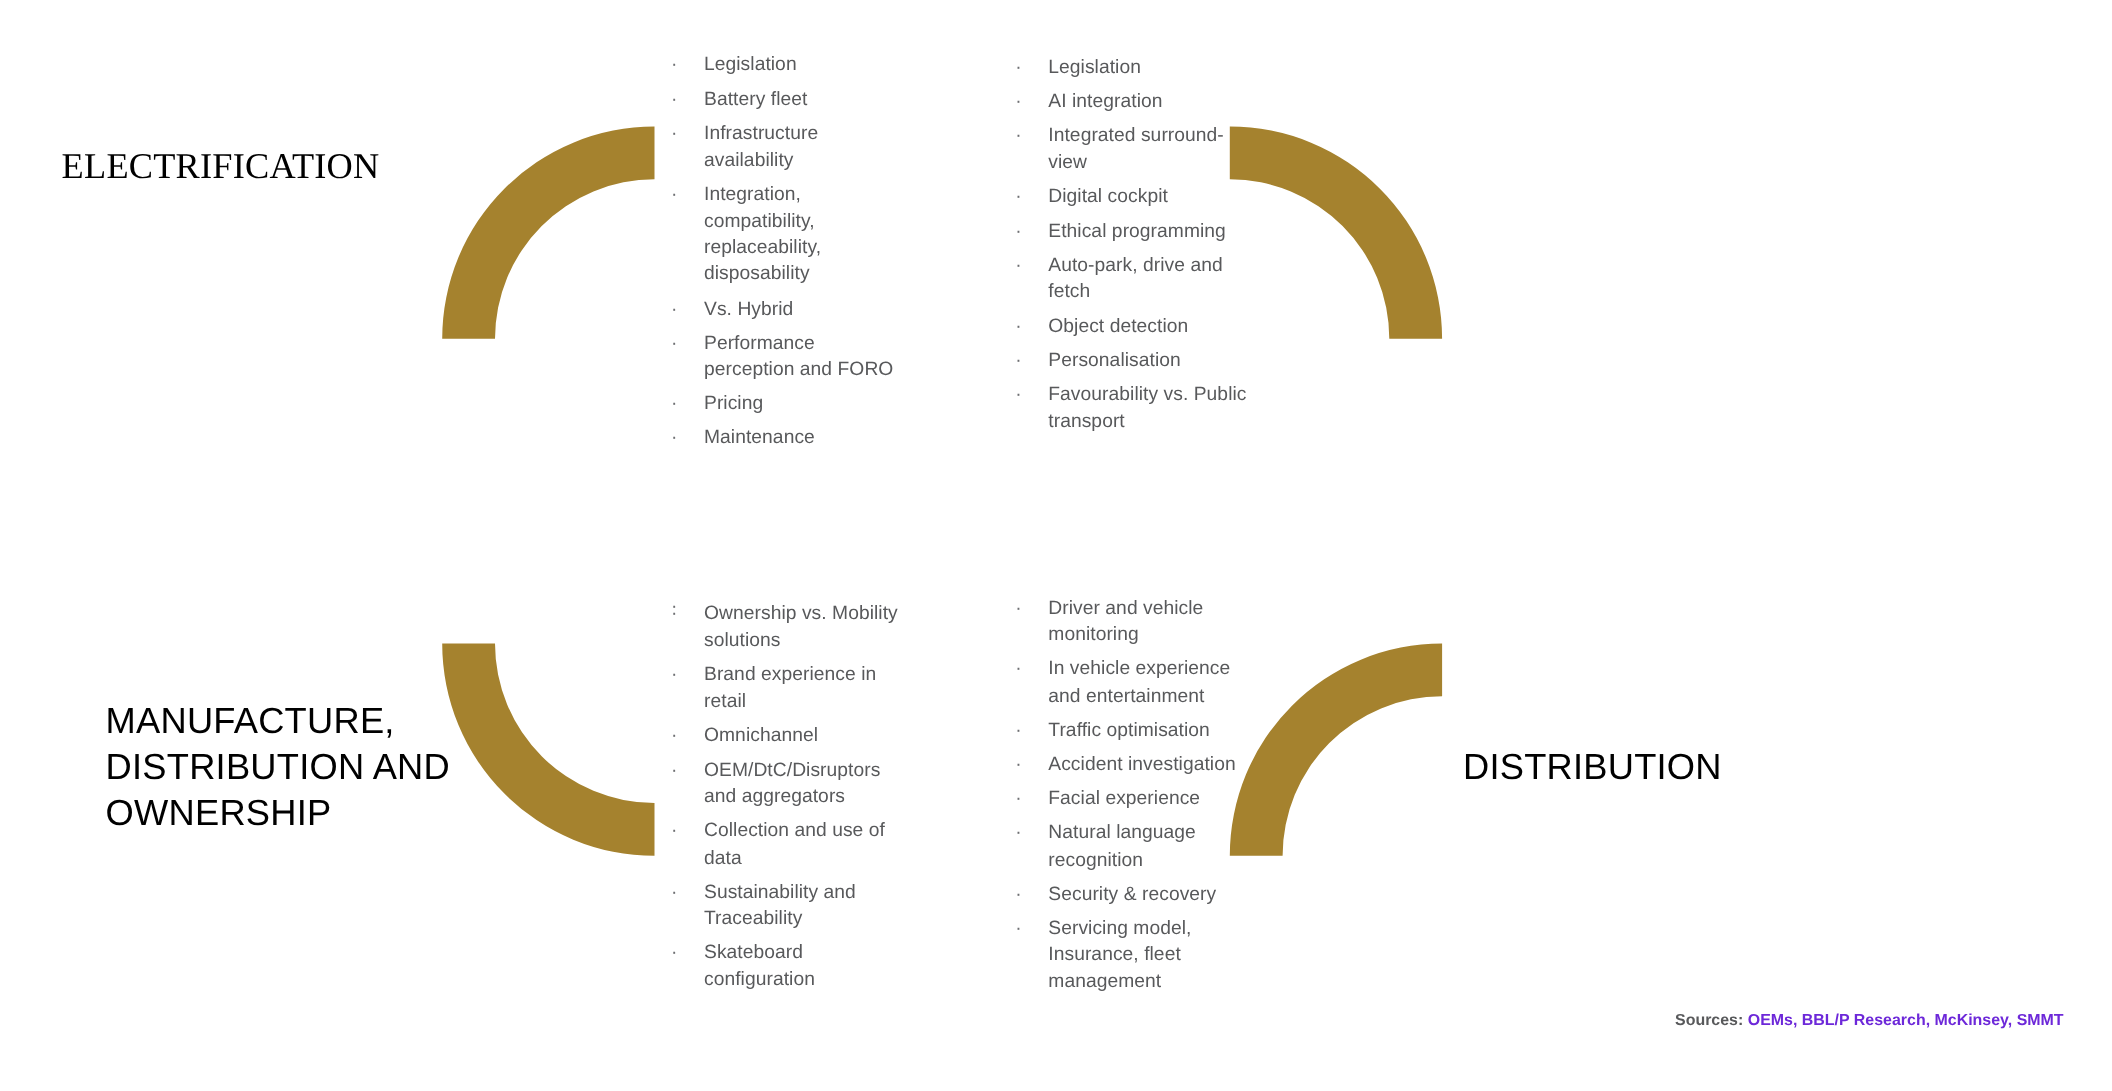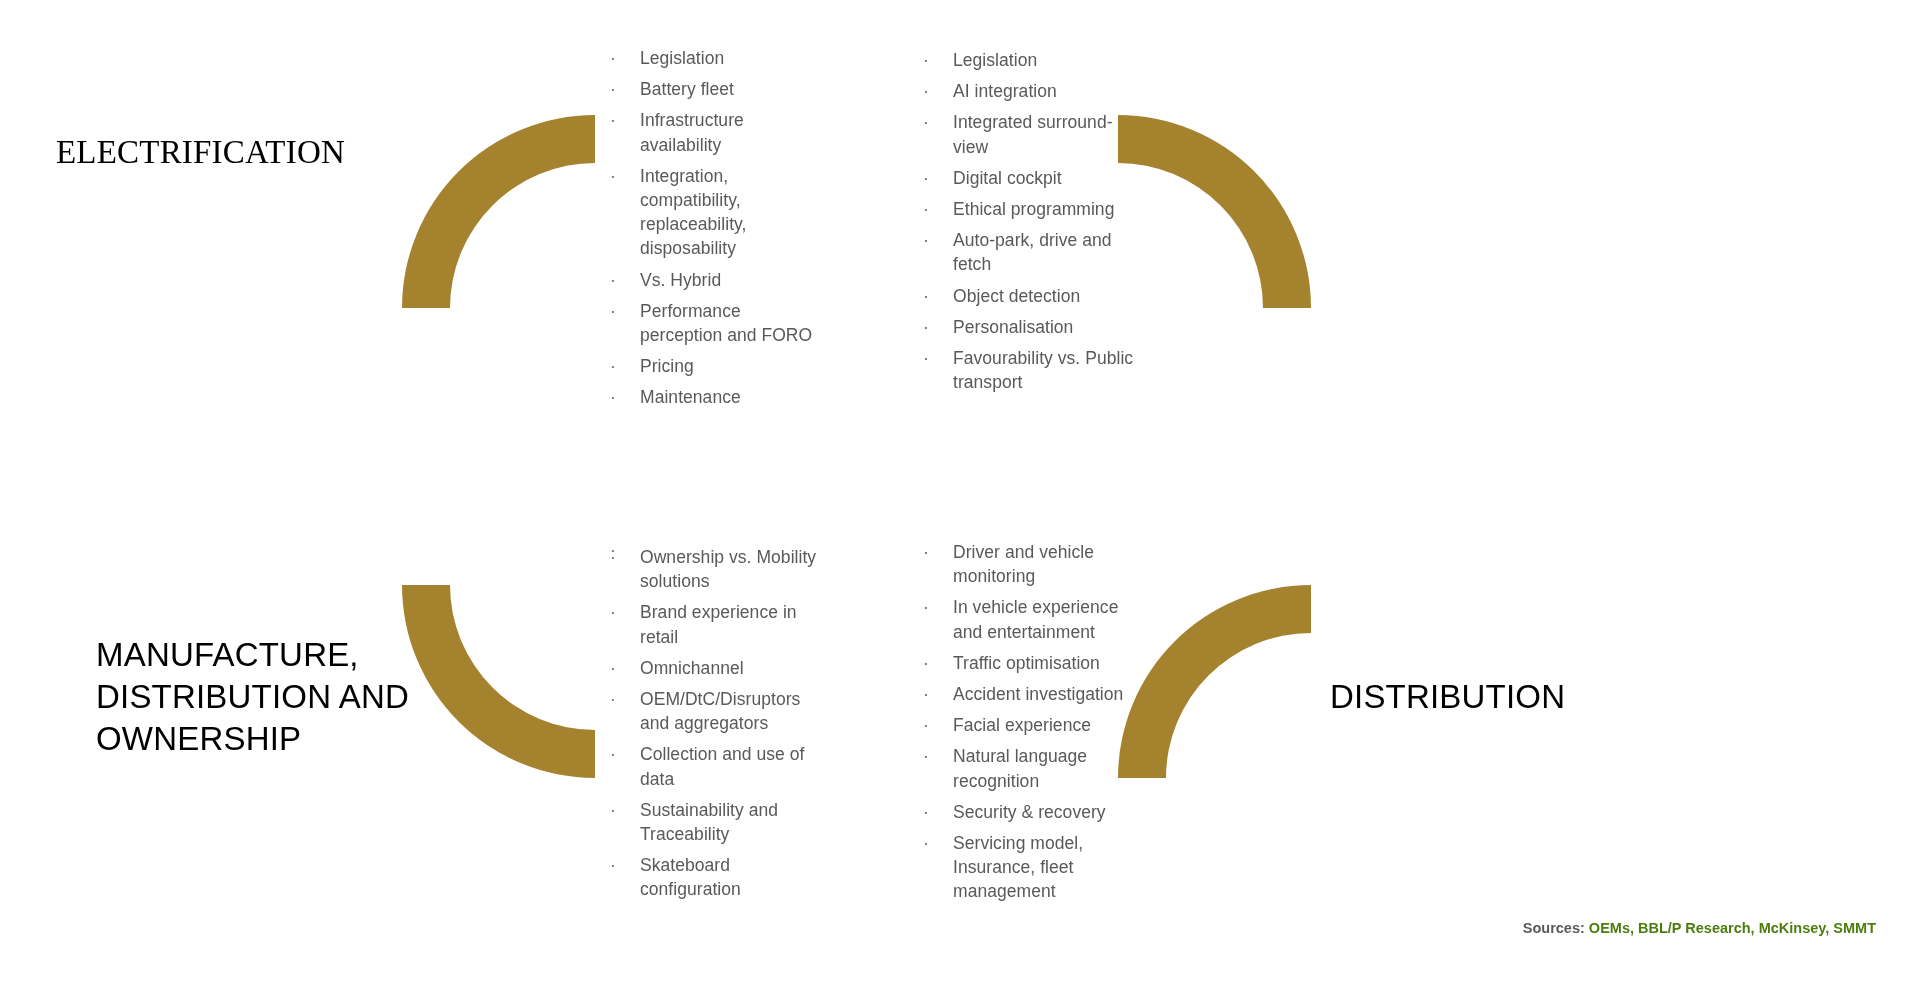--- a/index.html
+++ b/index.html
@@ -101,21 +101,21 @@
   #sources {
     position: absolute;
     right: 44px;
     bottom: 54px;
     font-size: 14.5px;
     line-height: 19px;
     color: #58595b;
     white-space: nowrap;
   }
   #sources .sources-label { font-weight: 700; }
-  #sources .sources-value { font-weight: 700; color: #4d7c0f; }
+  #sources .sources-value { font-weight: 700; color: #6d28d9; }
 </style>
 </head>
 <body>
 
 <div id="slide">
 
   <svg id="arc-layer" viewBox="0 0 1920 992" width="1920" height="992" aria-hidden="true">
 
     <path d="M 402 308 A 193 193 0 0 1 595 115 L 595 163 A 145 145 0 0 0 450 308 Z" fill="#a5822e"></path>
 

